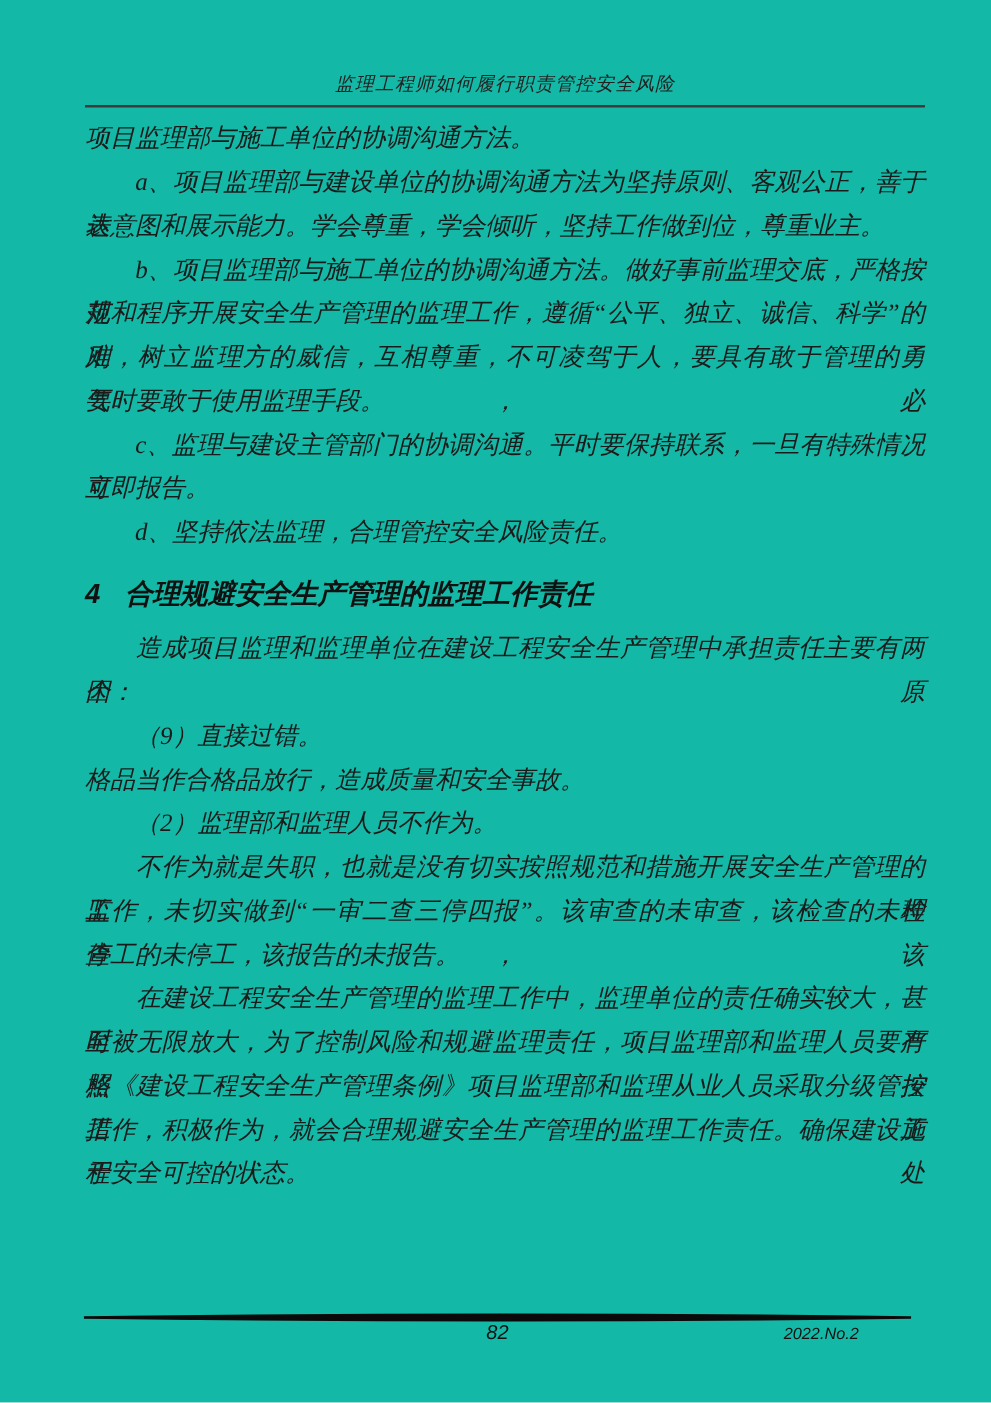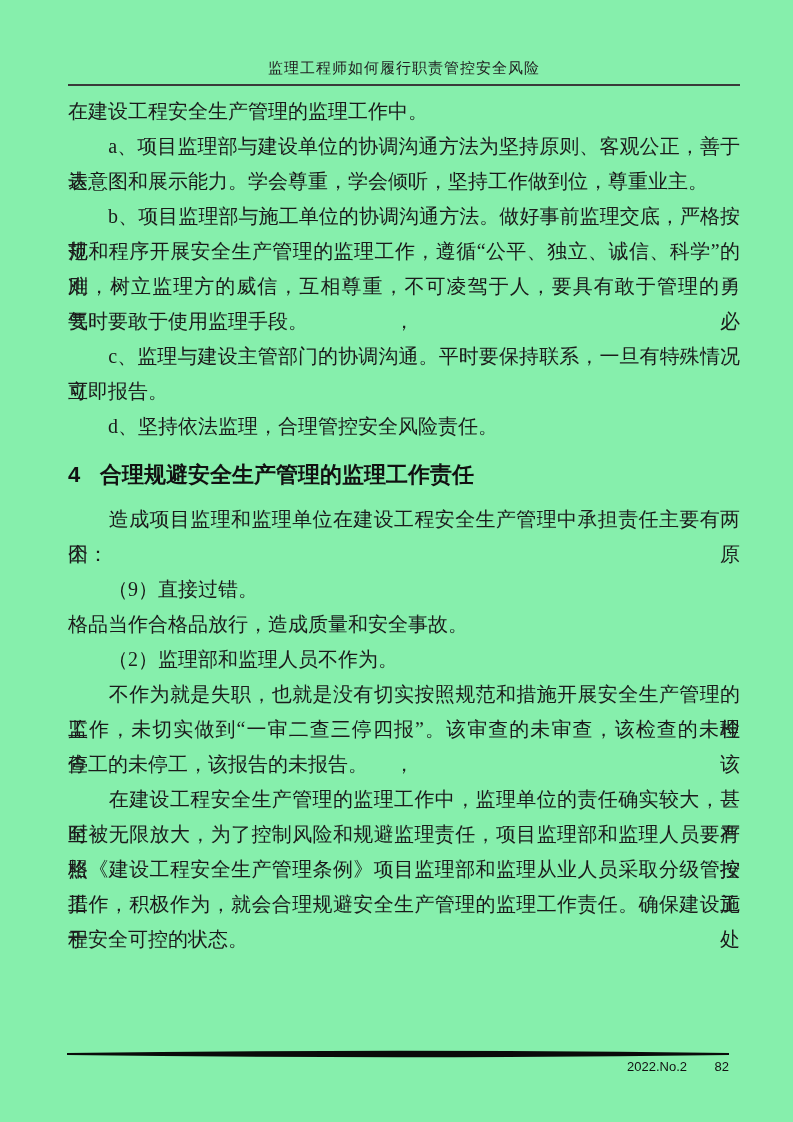--- a/index.html
+++ b/index.html
@@ -1,23 +1,24 @@
 <!DOCTYPE html>
 <html lang="zh"><head>
 <meta charset="utf-8">
 <style>
   html, body { margin: 0; padding: 0; background: #ffffff; }
   .page {
     position: relative;
     width: 793px;
     height: 1122px;
-    background: #86efac;
+    background: #14b8a6;
     font-family: "Liberation Serif", "DejaVu Serif", serif;
     color: #1b1b1b;
     overflow: hidden;
+    font-style: italic;
   }
   .content {
     position: absolute;
     left: 68px;
     top: 58px;
     width: 672px;
   }
   .running-header {
     font-size: 15px;
     line-height: 20px;
@@ -61,23 +62,23 @@
     left: 67px;
     top: 1050px;
     width: 662px;
     height: 8px;
   }
   .page-number {
     position: absolute;
     left: 67px;
     top: 1059px;
     width: 662px;
-    text-align: right;
+    text-align: center;
     font-family: "Liberation Sans", "DejaVu Sans", sans-serif;
-    font-size: 13px;
+    font-size: 16px;
     line-height: 16px;
     color: #111;
   }
   .issue-label {
     position: absolute;
     right: 106px;
     top: 1059px;
     font-family: "Liberation Sans", "DejaVu Sans", sans-serif;
     font-size: 13px;
     line-height: 16px;
@@ -87,21 +88,21 @@
 </head>
 <body>
 
 <div class="page">
   <div class="content">
 
     <div class="running-header">监理工程师如何履行职责管控安全风险</div>
     <hr class="header-rule">
 
     <div class="body-text">
-      <div class="line">在建设工程安全生产管理的监理工作中。</div>
+      <div class="line">项目监理部与施工单位的协调沟通方法。</div>
       <div class="line j">　　a、项目监理部与建设单位的协调沟通方法为坚持原则、客观公正，善于表</div>
       <div class="line">达意图和展示能力。学会尊重，学会倾听，坚持工作做到位，尊重业主。</div>
       <div class="line j">　　b、项目监理部与施工单位的协调沟通方法。做好事前监理交底，严格按规</div>
       <div class="line j">范和程序开展安全生产管理的监理工作，遵循“公平、独立、诚信、科学”的准</div>
       <div class="line j">则，树立监理方的威信，互相尊重，不可凌驾于人，要具有敢于管理的勇气，必</div>
       <div class="line">要时要敢于使用监理手段。</div>
       <div class="line j">　　c、监理与建设主管部门的协调沟通。平时要保持联系，一旦有特殊情况可</div>
       <div class="line">立即报告。</div>
       <div class="line">　　d、坚持依法监理，合理管控安全风险责任。</div>
 

